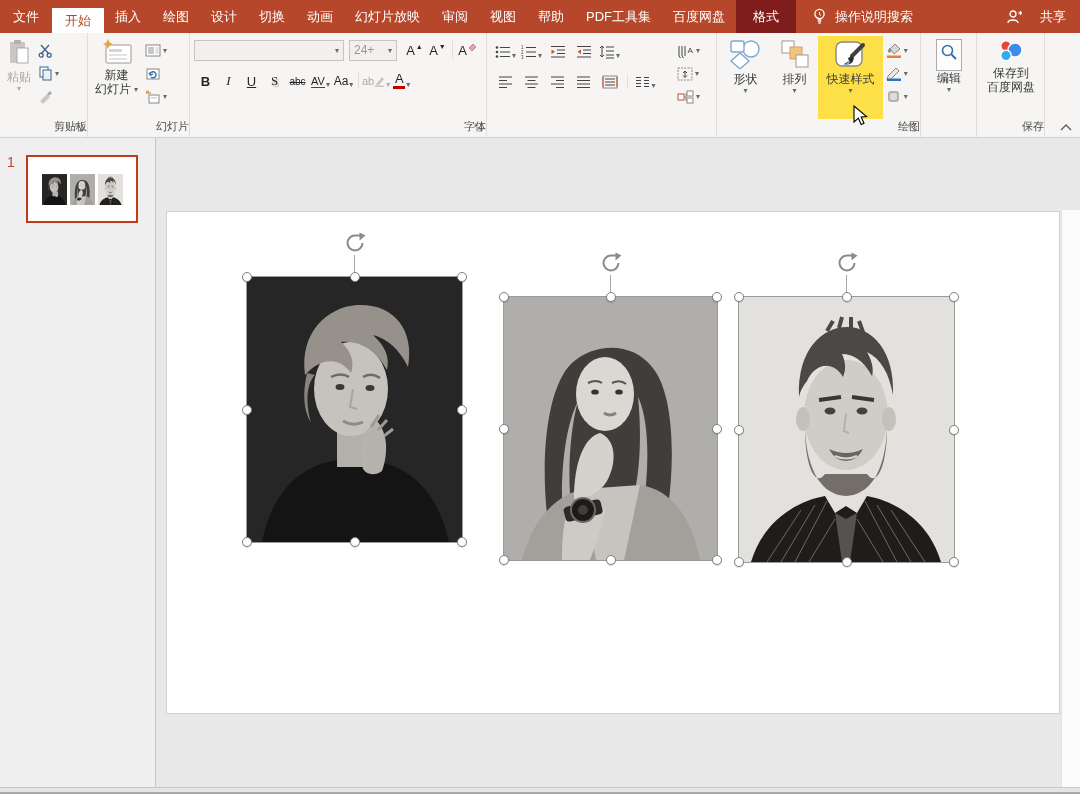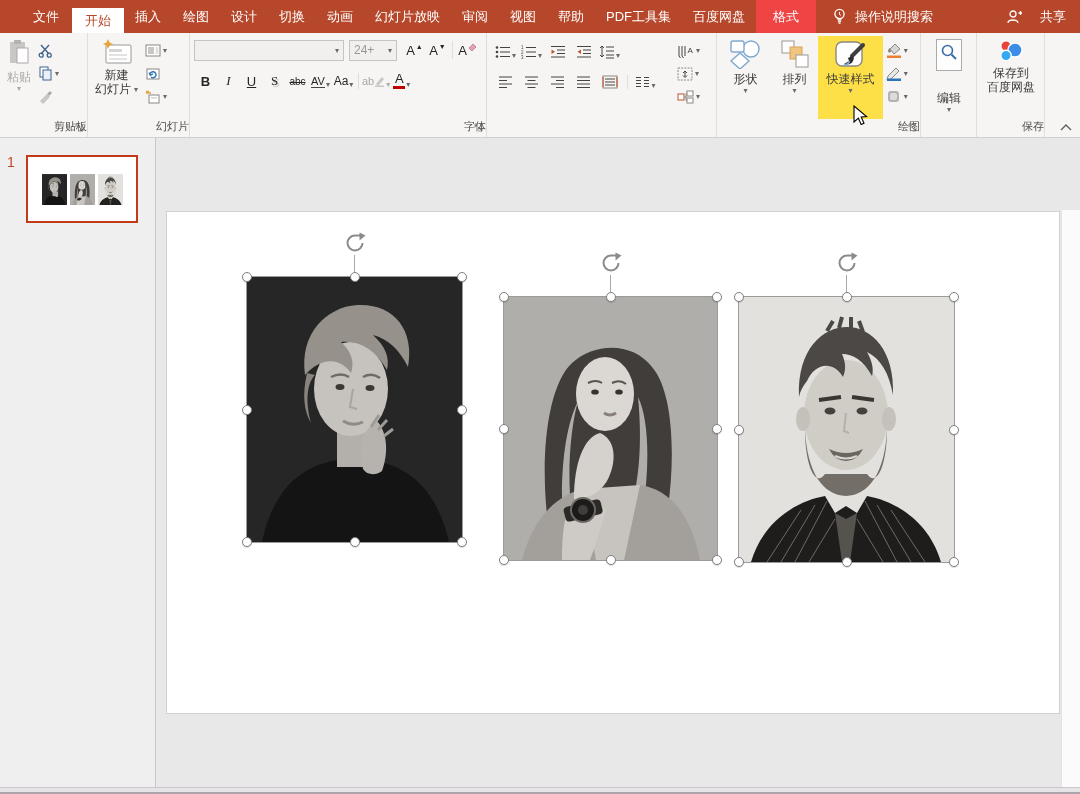--- a/index.html
+++ b/index.html
@@ -1,25 +1,25 @@
 <!DOCTYPE html>
 <html><head>
 <meta charset="utf-8">
 <style>
   html,body{margin:0;padding:0}
   body{width:1080px;height:794px;overflow:hidden;position:relative;
        font-family:"Liberation Sans","DejaVu Sans",sans-serif;background:#E9E8E8;
        -webkit-font-smoothing:antialiased}
   
   .tabbar{height:33px;background:#B7472A;display:flex;align-items:stretch;color:#fff;
-          font-size:13px;padding-left:20px;user-select:none}
+          font-size:13px;padding-left:0;user-select:none}
   .tab{display:flex;align-items:center;padding:0 11px;white-space:nowrap}
   .tab.file{padding:0 13px}
   .tab.selected{background:#fff;color:#B7472A;margin-top:8px;padding:0 13px}
-  .tab.format{background:#ef4444;padding:0 17px}
+  .tab.format{background:#7f1d1d;padding:0 17px}
   .tellme{display:flex;align-items:center;gap:8px;margin-left:16px;white-space:nowrap}
   .share{margin-left:auto;display:flex;align-items:center;gap:18px;padding-right:14px;white-space:nowrap}
   
   .ribbon{height:104px;background:#F6F5F3;border-bottom:1px solid #D2CFCC;display:flex;position:relative}
   .rgroup{border-right:1px solid #E0DDDA;display:flex;flex-direction:column;box-sizing:border-box}
   .rbody{flex:1;display:flex;align-items:stretch;padding:3px 2px 0 3px}
   .rlabel{height:18px;text-align:right;font-size:11px;color:#4c4c4c;line-height:15px;position:relative}
   .launcher{position:absolute;right:2px;bottom:4px;width:10px;height:10px;opacity:.75}
   .bigbtn{display:flex;flex-direction:column;align-items:center;justify-content:flex-start;
           padding:3px 4px 0;font-size:12px;color:#3b3b3b;line-height:14px;text-align:center}
@@ -486,21 +486,21 @@
 
   <div class="rgroup" style="width:56px">
     <div class="rbody" style="justify-content:center">
       <div class="bigbtn">
         <span style="border:1px solid #ABABAB;background:#FDFDFD;padding:3px">
           <svg class="ic" width="18" height="18" viewBox="0 0 18 18">
             <circle cx="7.5" cy="7.5" r="5" fill="none" stroke="#3A6CA8" stroke-width="1.6"></circle>
             <path d="M11.5,11.5 L16,16" stroke="#3A6CA8" stroke-width="2"></path>
           </svg>
         </span>
-        <span style="margin-top:20px">编辑</span>
+        <span style="margin-top:0">编辑</span>
         <span class="dd">▾</span>
       </div>
     </div>
     <div class="rlabel"></div>
   </div>
 
   <div class="rgroup" style="width:68px">
     <div class="rbody" style="justify-content:center">
       <div class="bigbtn">
         <svg class="ic" width="26" height="24" viewBox="0 0 26 24">

